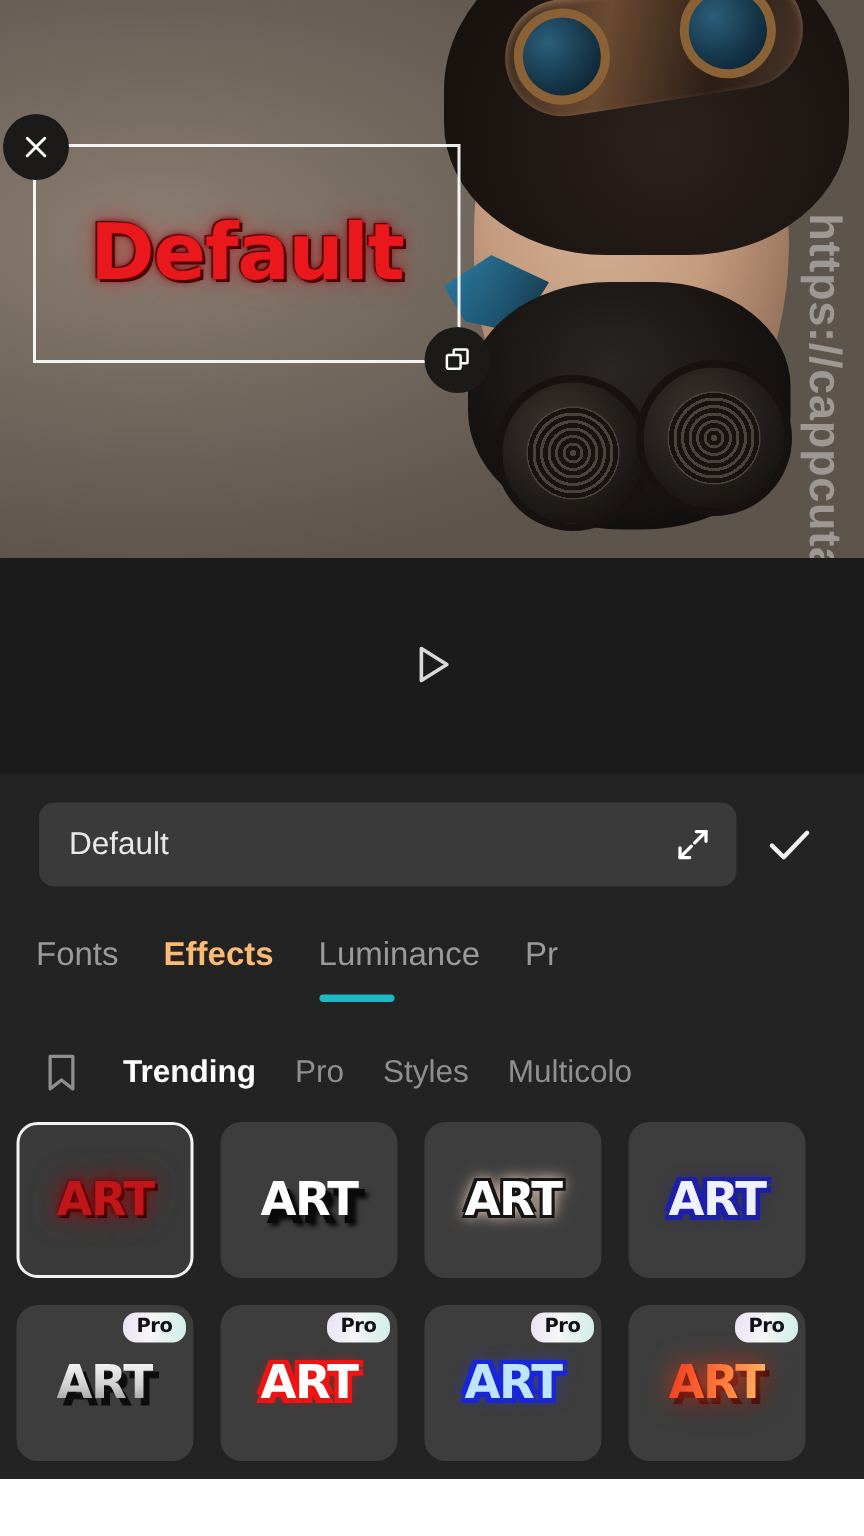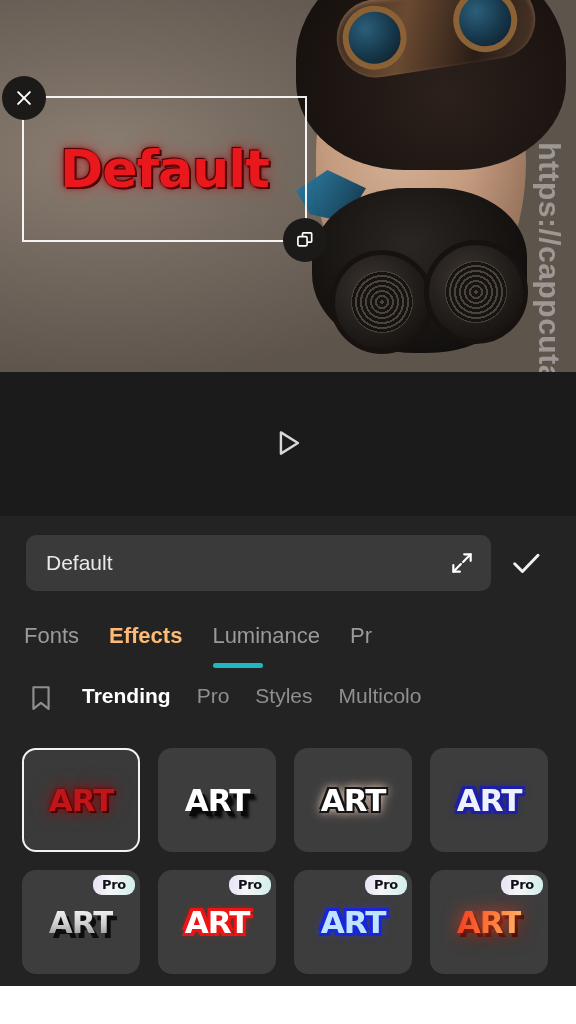--- a/index.html
+++ b/index.html
@@ -218,42 +218,42 @@
     position: absolute; left: 213px; top: 147px;
     width: 50px; height: 5px;
     border-radius: 3px;
     background: #1db8c4;
   }
 
   
   .categories {
     position: absolute; left: 0; top: 168px;
     width: 531px; height: 62px;
-    display: flex; 
+    display: flex; align-items: center;
     overflow: hidden;
   }
   .bookmark-icon {
     margin-left: 28px; margin-right: 28px;
     width: 26px; height: 28px;
     flex: 0 0 auto;
   }
   .cat {
     margin-right: 26px;
     font-size: 21px;
     color: #8f8f8f;
     white-space: nowrap;
   }
   .cat.active { color: #ffffff; font-weight: bold; }
 
   
   .grid {
     position: absolute; left: 0; top: 232px;
     width: 576px;
     display: flex; flex-wrap: wrap;
-    padding-left: 22px;
+    padding-left: 11px;
   }
   .cell {
     position: relative;
     width: 118px; height: 104px;
     margin-right: 18px; margin-bottom: 18px;
     border-radius: 14px;
     background: #3d3d3d;
     display: flex; align-items: center; justify-content: center;
     overflow: hidden;
   }

